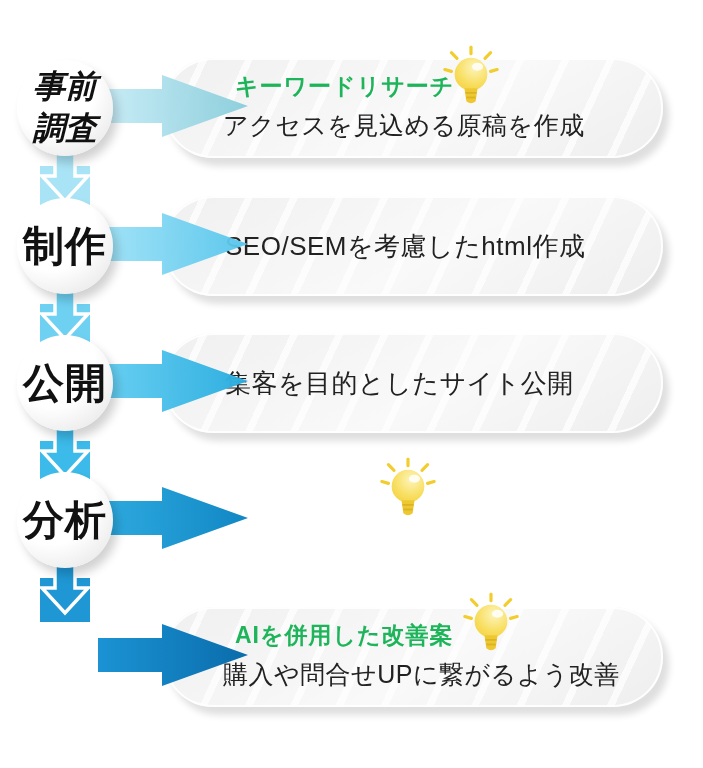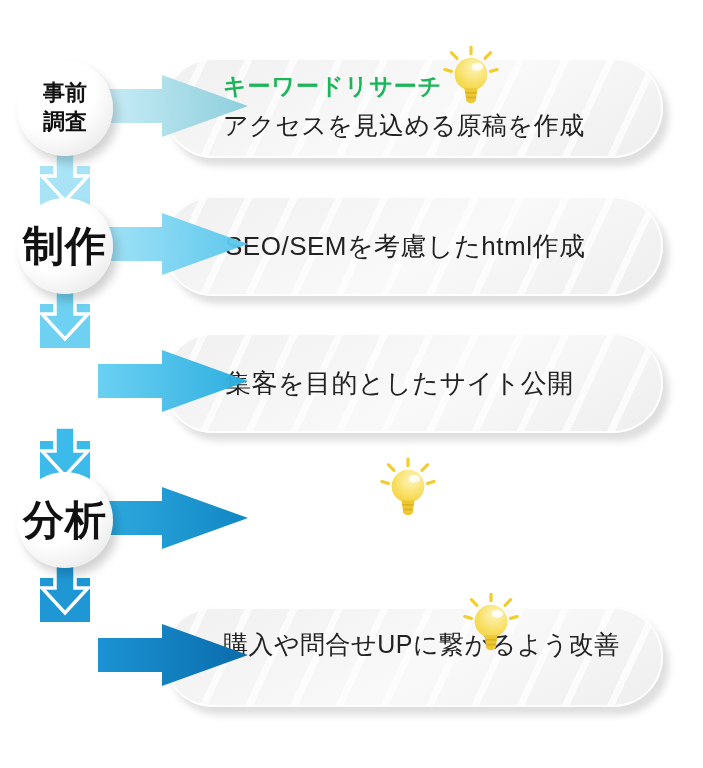--- a/index.html
+++ b/index.html
@@ -11,32 +11,32 @@
   .box{
     position:absolute;left:163px;top:0;width:500px;height:100px;border-radius:52px;
     box-sizing:border-box;
     background-image:
       repeating-linear-gradient(115deg, rgba(255,255,255,0) 0 34px, rgba(255,255,255,0.75) 34px 41px),
       linear-gradient(150deg,#f0f0f0,#f9f9f9 55%,#eeeeee);
     box-shadow:6px 8px 7px rgba(0,0,0,0.13), inset 0 0 0 2px rgba(255,255,255,0.9);
     z-index:1;
   }
   .box.two{padding:14px 20px 0 60px;}
-  .heading{font-size:23px;font-weight:bold;color:#1db45a;line-height:1.3;letter-spacing:1px;}
+  .heading{font-size:23px;font-weight:bold;color:#1db45a;line-height:1.3;letter-spacing:1px;margin-left:12px;}
   .desc{font-size:25px;color:#222222;margin-top:7px;letter-spacing:0.5px;}
   .box.one{display:flex;align-items:center;padding-left:62px;}
   .desc-single{font-size:26px;color:#222222;letter-spacing:0.5px;}
   .circle{
     position:absolute;left:17px;top:2px;width:96px;height:96px;border-radius:50%;
     background:radial-gradient(circle at 36% 30%, #ffffff 48%, #f1f1f1 72%, #e1e1e1 100%);
     box-shadow:5px 7px 10px rgba(0,0,0,0.18);
     display:flex;align-items:center;justify-content:center;z-index:3;
   }
   .clabel{font-weight:bold;color:#111111;text-align:center;white-space:pre-line;}
-  .clabel.two-line{font-size:22px;line-height:1.3;}
+  .clabel.two-line{font-size:32px;line-height:1.3;font-style:italic;}
   .clabel.one-line{font-size:41px;letter-spacing:1px;}
   .harrow{position:absolute;left:98px;top:15px;width:152px;height:66px;z-index:2;}
   .connector{position:absolute;left:37px;top:94px;width:56px;height:64px;z-index:2;}
   .bulb{position:absolute;width:56px;height:64px;z-index:4;}
 </style>
 </head>
 <body>
 
 <div id="canvas">
 
@@ -119,20 +119,23 @@
     </div>
     <svg class="harrow" viewBox="0 0 152 66">
       <defs>
           <linearGradient id="ag2" x1="0" y1="0" x2="1" y2="0">
         <stop offset="0" stop-color="#66cff2"></stop>
             <stop offset="1" stop-color="#28acdf"></stop>
       </linearGradient>
         </defs>
       <polygon points="0,16 64,16 64,2 150,33 64,64 64,50 0,50" fill="url(#ag2)" opacity="0.97"></polygon>
     </svg>
+    <div class="circle">
+      <span class="clabel one-line">公開</span>
+    </div>
     <svg class="connector" viewBox="0 0 56 64">
       <rect x="3" y="14" width="50" height="44" fill="#3cbaea"></rect>
       <path d="M18,0 L38,0 L38,24 L51,24 L28,49 L5,24 L18,24 Z" fill="#3cbaea" stroke="#ffffff" stroke-width="3.5"></path>
     </svg>
   </div>
 
   <div class="step" style="top:470px">
     <svg class="harrow" viewBox="0 0 152 66">
       <defs>
           <linearGradient id="ag3" x1="0" y1="0" x2="1" y2="0">
@@ -149,20 +152,21 @@
         <use href="#bulbsym"></use>
       </svg>
     <svg class="connector" viewBox="0 0 56 64">
       <rect x="3" y="14" width="50" height="44" fill="#1f97d5"></rect>
       <path d="M18,0 L38,0 L38,24 L51,24 L28,49 L5,24 L18,24 Z" fill="#1f97d5" stroke="#ffffff" stroke-width="3.5"></path>
     </svg>
   </div>
 
   <div class="step" style="top:607px">
     <div class="box two">
+      <div class="heading">AIを併用した改善案</div>
       <div class="desc">購入や問合せUPに繋がるよう改善</div>
     </div>
     <svg class="harrow" viewBox="0 0 152 66">
       <defs>
           <linearGradient id="ag4" x1="0" y1="0" x2="1" y2="0">
         <stop offset="0" stop-color="#1b93d4"></stop>
             <stop offset="1" stop-color="#0a6cab"></stop>
       </linearGradient>
         </defs>
       <polygon points="0,16 64,16 64,2 150,33 64,64 64,50 0,50" fill="url(#ag4)"></polygon>

